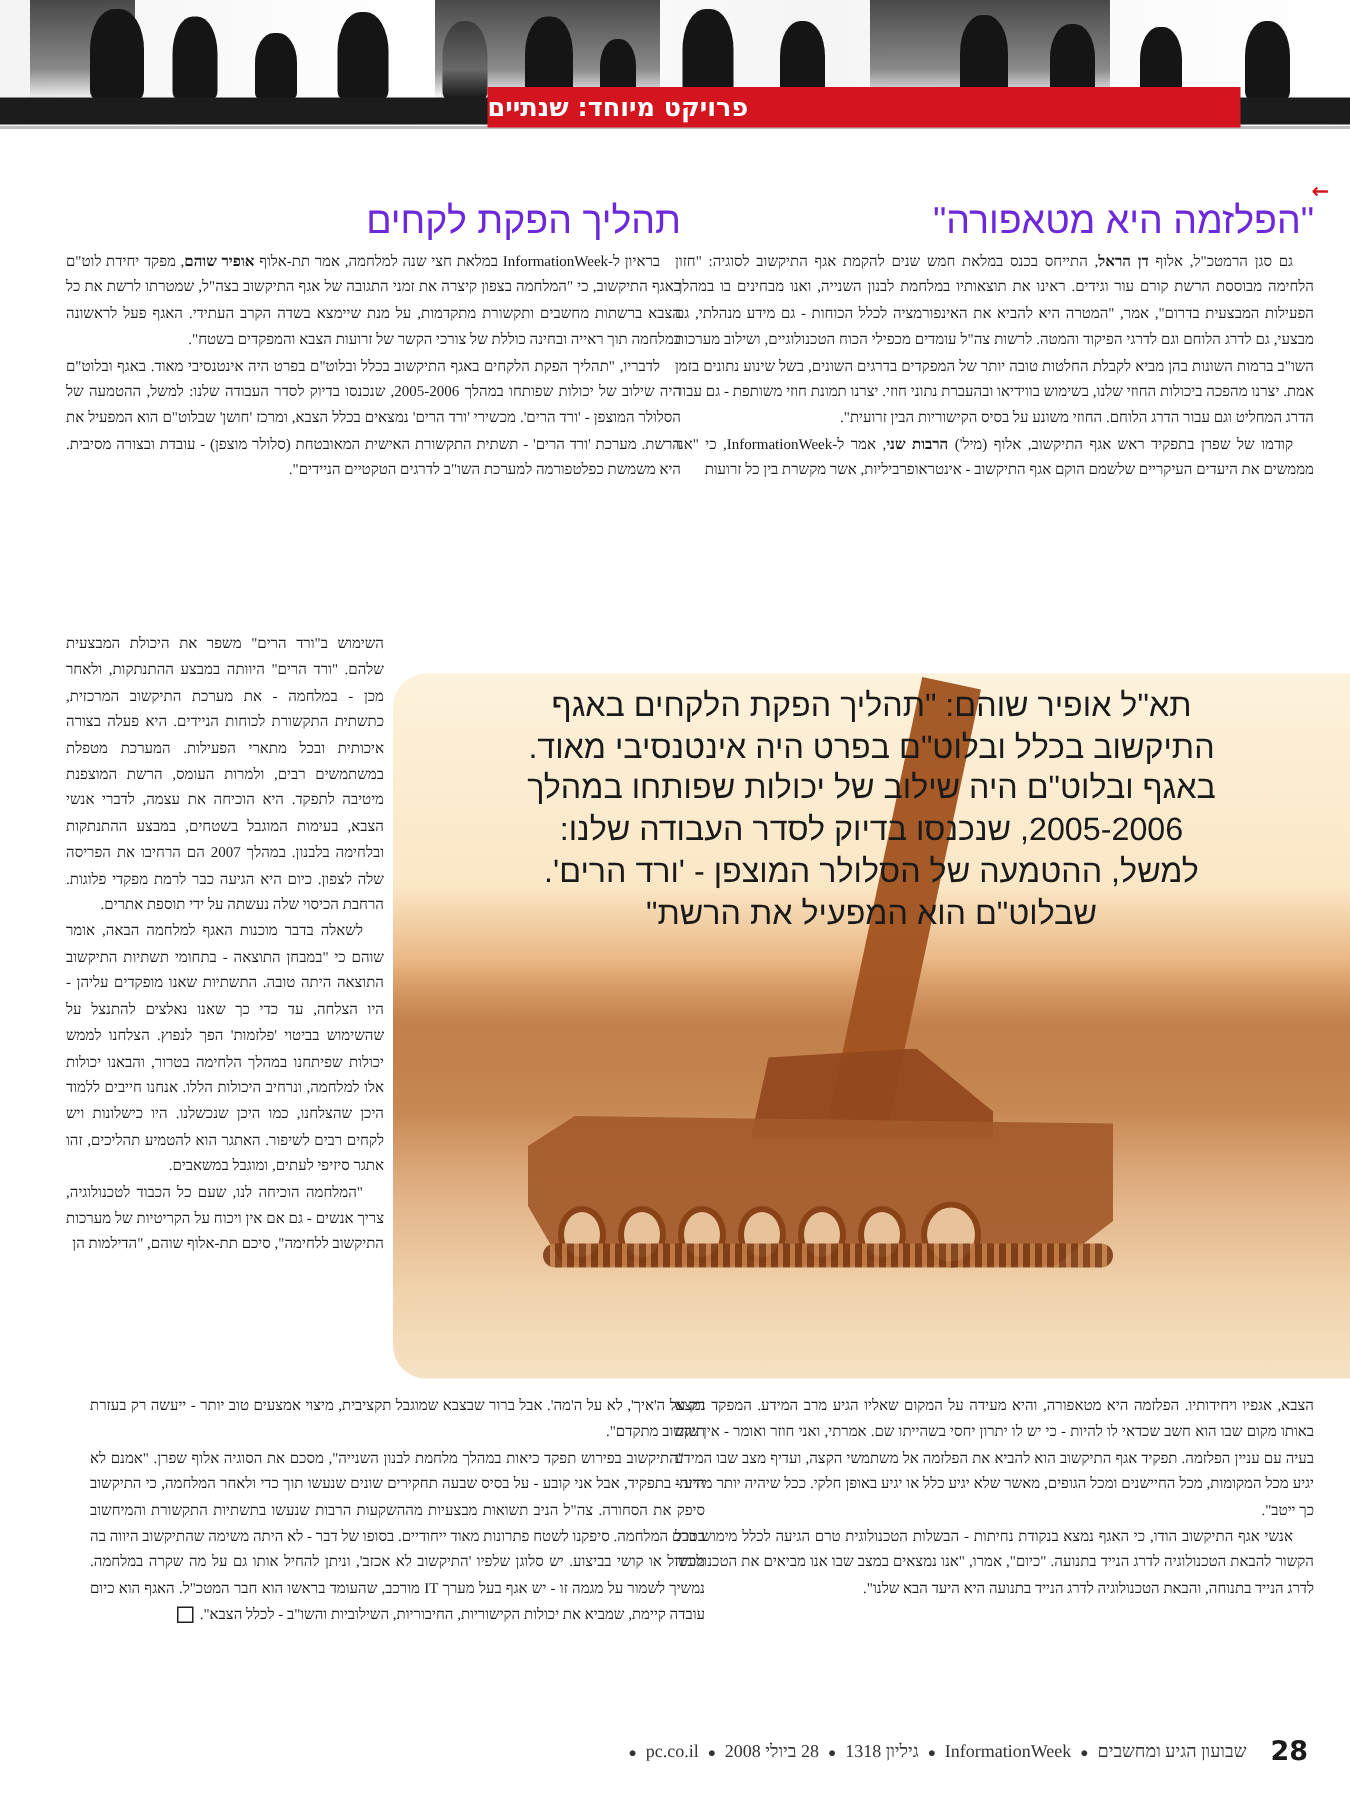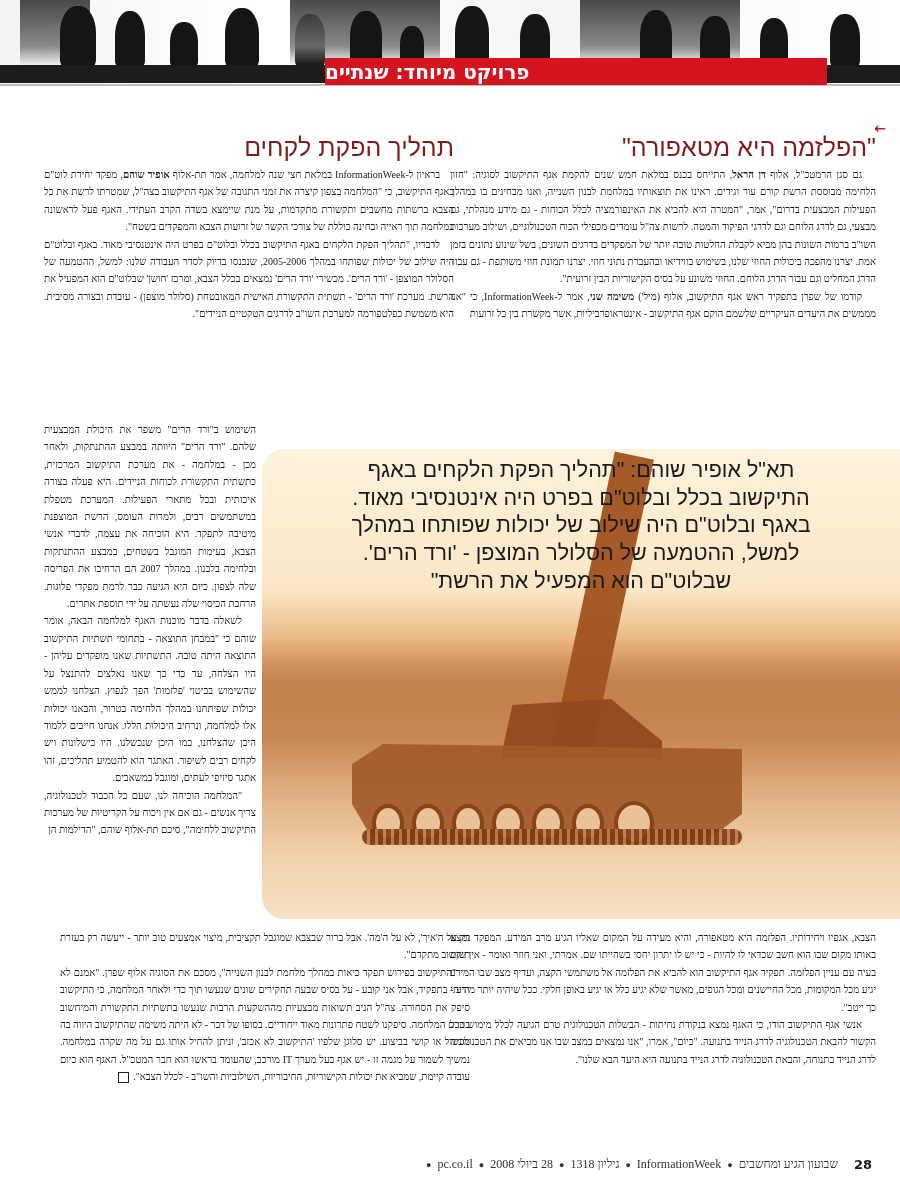--- a/index.html
+++ b/index.html
@@ -6,27 +6,27 @@
     body { width:900px; height:1202px; background:#ffffff; position:relative; overflow:hidden;
            font-family:"DejaVu Sans", sans-serif; color:#1a1a1a; }
     .banner { position:absolute; left:0; top:0; width:900px; height:84px; overflow:hidden;
               background:linear-gradient(90deg,#f3f3f3 0%,#ffffff 30%,#f5f5f5 60%,#ffffff 100%); }
     .banner .stripe { position:absolute; left:0; right:0; top:65px; height:18px; background:#1c1c1c; }
     .banner .fig { position:absolute; bottom:18px; background:#151515; border-radius:45% 45% 10% 10%; }
     .banner .shade { position:absolute; top:0; height:66px; background:linear-gradient(180deg,#2a2a2a,#777 70%,transparent); opacity:.85; }
     .banner-line { position:absolute; left:0; right:0; top:84px; height:2px; background:#bdbdbd; }
     .title-bar { position:absolute; left:325px; top:58px; width:502px; height:27px; background:#d4141e;
                  display:flex; align-items:center; justify-content:flex-end; padding-right:18px; box-sizing:border-box; }
-    .title-bar span { font-family:"DejaVu Sans", sans-serif; font-weight:bold; font-size:20px; letter-spacing:0; }
+    .title-bar span { font-family:"DejaVu Sans", sans-serif; font-weight:bold; font-size:17px; letter-spacing:0; }
     .title-bar .t-white { color:#ffffff; }
     .title-bar .t-dark { color:#1a1a1a; margin-right:8px; }
     .arrow { position:absolute; right:14px; top:120px; color:#d4141e; font-size:14px; font-weight:bold; }
     .col-right { position:absolute; right:24px; top:132px; width:426px; }
     .col-left-top { position:absolute; left:44px; top:132px; width:410px; }
-    .heading { font-family:"Liberation Sans", sans-serif; color:#7f1d1d; font-size:25px; font-weight:normal;
+    .heading { font-family:"Liberation Sans", sans-serif; color:#6d28d9; font-size:25px; font-weight:normal;
                margin:0 0 4px 0; line-height:30px; }
     .txt { font-family:"Liberation Serif", serif; font-size:10px; line-height:17.4px; text-align:justify;
            text-align-last:right; margin:0; }
     .txt p { margin:0; text-indent:14px; }
     .txt b { font-weight:bold; }
     .narrow { position:absolute; left:44px; top:421px; width:212px; }
     .bottom-right { position:absolute; right:24px; top:929px; width:426px; }
     .bottom-left { position:absolute; left:60px; top:929px; width:410px; }
     .photo { position:absolute; left:262px; top:449px; width:638px; height:470px; overflow:hidden;
              border-radius:22px 0 0 22px;
@@ -40,21 +40,21 @@
     .tank-barrel { position:absolute; left:290px; top:0px; width:40px; height:300px; background:#a0521f;
                    transform:rotate(12deg); transform-origin:bottom center; opacity:.95; }
     .wheel { position:absolute; top:355px; width:32px; height:38px; border-radius:50%; border:4px solid #8a4217;
              background:#e7c29a; box-sizing:border-box; }
     .track { position:absolute; left:100px; top:380px; width:380px; height:16px; background:repeating-linear-gradient(90deg,#7c3b14 0 5px,#c07a45 5px 8px);
              border-radius:8px; opacity:.9; }
     .quote { position:absolute; left:0; right:0; top:8px; text-align:center; font-family:"Liberation Sans", sans-serif;
              font-size:21.5px; line-height:27.7px; color:#1a1a1a; z-index:3; padding:0 20px; }
     .footer { position:absolute; right:28px; top:1157px; direction:rtl; display:flex; align-items:center; gap:6px;
               font-family:"Liberation Serif", serif; font-size:12px; color:#333; }
-    .footer .pagenum { font-family:"DejaVu Sans", sans-serif; font-weight:bold; font-size:13px; color:#1a1a1a; margin-left:10px; }
+    .footer .pagenum { font-family:"DejaVu Sans", sans-serif; font-weight:bold; font-size:18px; color:#1a1a1a; margin-left:10px; }
     .footer .dot { font-size:9px; }
     .end-box { display:inline-block; width:9px; height:9px; border:1.5px solid #222; vertical-align:middle; margin-right:4px; }
   </style>
 </head>
 <body>
 
 <div class="banner">
   <div class="shade" style="left:20px;width:70px;"></div>
   <div class="fig" style="left:60px;width:36px;height:60px;"></div>
   <div class="fig" style="left:115px;width:30px;height:55px;"></div>
@@ -77,21 +77,21 @@
 <div class="title-bar">
   <span class="t-white">פרויקט מיוחד: שנתיים</span>
 </div>
 
 <div class="arrow">←</div>
 
 <div class="col-right">
   <h2 class="heading">"הפלזמה היא מטאפורה"</h2>
   <div class="txt">
     <p>גם סגן הרמטכ"ל, אלוף <b>דן הראל</b>, התייחס בכנס במלאת חמש שנים להקמת אגף התיקשוב לסוגיה: "חזון הלחימה מבוססת הרשת קורם עור וגידים. ראינו את תוצאותיו במלחמת לבנון השנייה, ואנו מבחינים בו במהלך הפעילות המבצעית בדרום", אמר, "המטרה היא להביא את האינפורמציה לכלל הכוחות - גם מידע מנהלתי, גם מבצעי, גם לדרג הלוחם וגם לדרגי הפיקוד והמטה. לרשות צה"ל עומדים מכפילי הכוח הטכנולוגיים, ושילוב מערכות השו"ב ברמות השונות בהן מביא לקבלת החלטות טובה יותר של המפקדים בדרגים השונים, בשל שינוע נתונים בזמן אמת. יצרנו מהפכה ביכולות החוזי שלנו, בשימוש בווידיאו ובהעברת נתוני חוזי. יצרנו תמונת חוזי משותפת - גם עבור הדרג המחליט וגם עבור הדרג הלוחם. החוזי משונע על בסיס הקישוריות הבין זרועית".</p>
-    <p>קודמו של שפרן בתפקיד ראש אגף התיקשוב, אלוף (מיל') <b>משימה שני</b>, אמר ל-InformationWeek, כי "אנו מממשים את היעדים העיקריים שלשמם הוקם אגף התיקשוב - אינטראופרביליות, אשר מקשרת בין כל זרועות</p>
+    <p>קודמו של שפרן בתפקיד ראש אגף התיקשוב, אלוף (מיל') <b>הרבות שני</b>, אמר ל-InformationWeek, כי "אנו מממשים את היעדים העיקריים שלשמם הוקם אגף התיקשוב - אינטראופרביליות, אשר מקשרת בין כל זרועות</p>
   </div>
 </div>
 
 <div class="col-left-top">
   <h2 class="heading">תהליך הפקת לקחים</h2>
   <div class="txt">
     <p>בראיון ל-InformationWeek במלאת חצי שנה למלחמה, אמר תת-אלוף <b>אופיר שוהם</b>, מפקד יחידת לוט"ם באגף התיקשוב, כי "המלחמה בצפון קיצרה את זמני התגובה של אגף התיקשוב בצה"ל, שמטרתו לרשת את כל הצבא ברשתות מחשבים ותקשורת מתקדמות, על מנת שיימצא בשדה הקרב העתידי. האגף פעל לראשונה במלחמה תוך ראייה ובחינה כוללת של צורכי הקשר של זרועות הצבא והמפקדים בשטח".</p>
     <p>לדבריו, "תהליך הפקת הלקחים באגף התיקשוב בכלל ובלוט"ם בפרט היה אינטנסיבי מאוד. באגף ובלוט"ם היה שילוב של יכולות שפותחו במהלך 2005-2006, שנכנסו בדיוק לסדר העבודה שלנו: למשל, ההטמעה של הסלולר המוצפן - 'ורד הרים'. מכשירי 'ורד הרים' נמצאים בכלל הצבא, ומרכז 'חושן' שבלוט"ם הוא המפעיל את הרשת. מערכת 'ורד הרים' - תשתית התקשורת האישית המאובטחת (סלולר מוצפן) - עובדת ובצורה מסיבית. היא משמשת כפלטפורמה למערכת השו"ב לדרגים הטקטיים הניידים".</p>
   </div>
 </div>
@@ -112,20 +112,21 @@
   <div class="wheel" style="left:190px"></div>
   <div class="wheel" style="left:230px"></div>
   <div class="wheel" style="left:270px"></div>
   <div class="wheel" style="left:310px"></div>
   <div class="wheel" style="left:352px;width:40px;height:44px;top:352px"></div>
   <div class="track"></div>
   <div class="quote">
     <div>תא"ל אופיר שוהם: "תהליך הפקת הלקחים באגף</div>
     <div>התיקשוב בכלל ובלוט"ם בפרט היה אינטנסיבי מאוד.</div>
     <div>באגף ובלוט"ם היה שילוב של יכולות שפותחו במהלך</div>
+    <div>2005-2006, שנכנסו בדיוק לסדר העבודה שלנו:</div>
     <div>למשל, ההטמעה של הסלולר המוצפן - 'ורד הרים'.</div>
     <div>שבלוט"ם הוא המפעיל את הרשת"</div>
   </div>
 </div>
 
 <div class="bottom-right txt">
   <p style="text-indent:0">הצבא, אגפיו ויחידותיו. הפלזמה היא מטאפורה, והיא מעידה על המקום שאליו הגיע מרב המידע. המפקד נמצא באותו מקום שבו הוא חשב שכדאי לו להיות - כי יש לו יתרון יחסי בשהייתו שם. אמרתי, ואני חוזר ואומר - אין שום בעיה עם עניין הפלזמה. תפקיד אגף התיקשוב הוא להביא את הפלזמה אל משתמשי הקצה, ועדיף מצב שבו המידע יגיע מכל המקומות, מכל החיישנים ומכל הגופים, מאשר שלא יגיע כלל או יגיע באופן חלקי. ככל שיהיה יותר מידע - כך ייטב".</p>
   <p>אנשי אגף התיקשוב הודו, כי האגף נמצא בנקודת נחיתות - הבשלות הטכנולוגית טרם הגיעה לכלל מימוש בכל הקשור להבאת הטכנולוגיה לדרג הנייד בתנועה. "כיום", אמרו, "אנו נמצאים במצב שבו אנו מביאים את הטכנולוגיה לדרג הנייד בתנוחה, והבאת הטכנולוגיה לדרג הנייד בתנועה היא היעד הבא שלנו".</p>
 </div>
 

